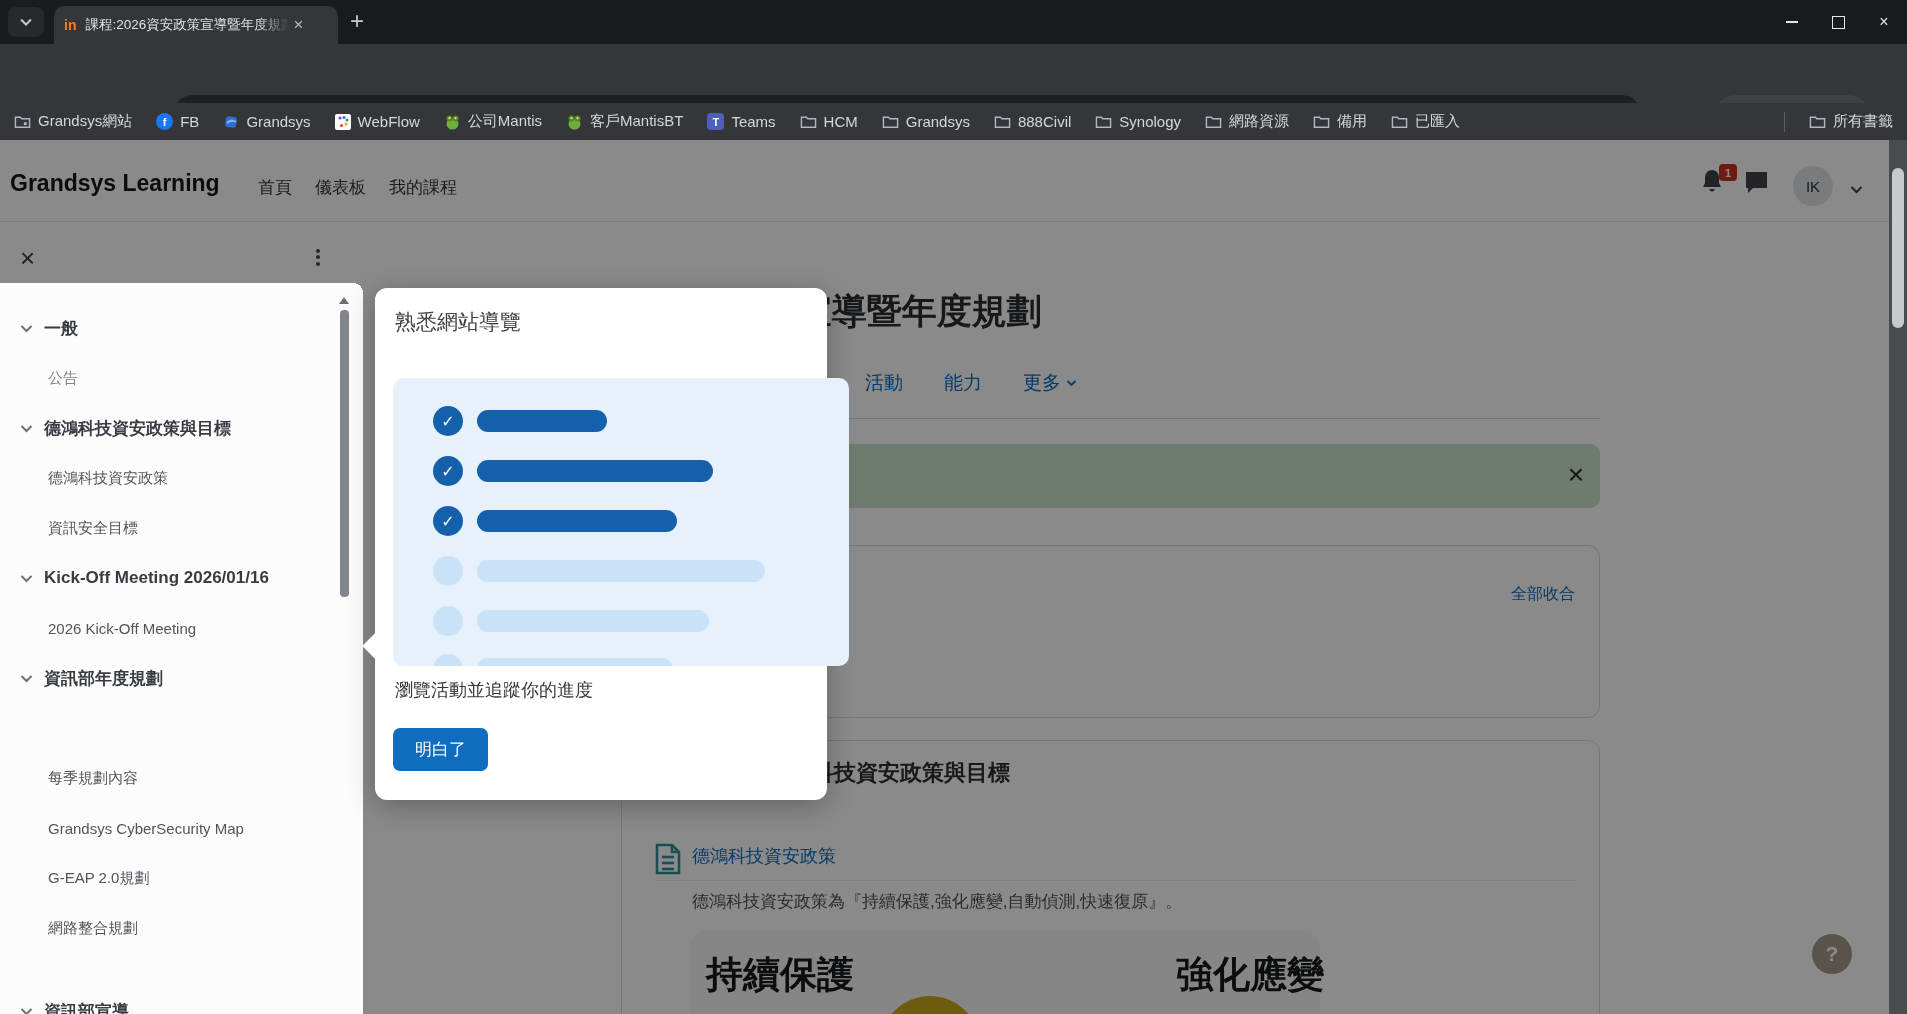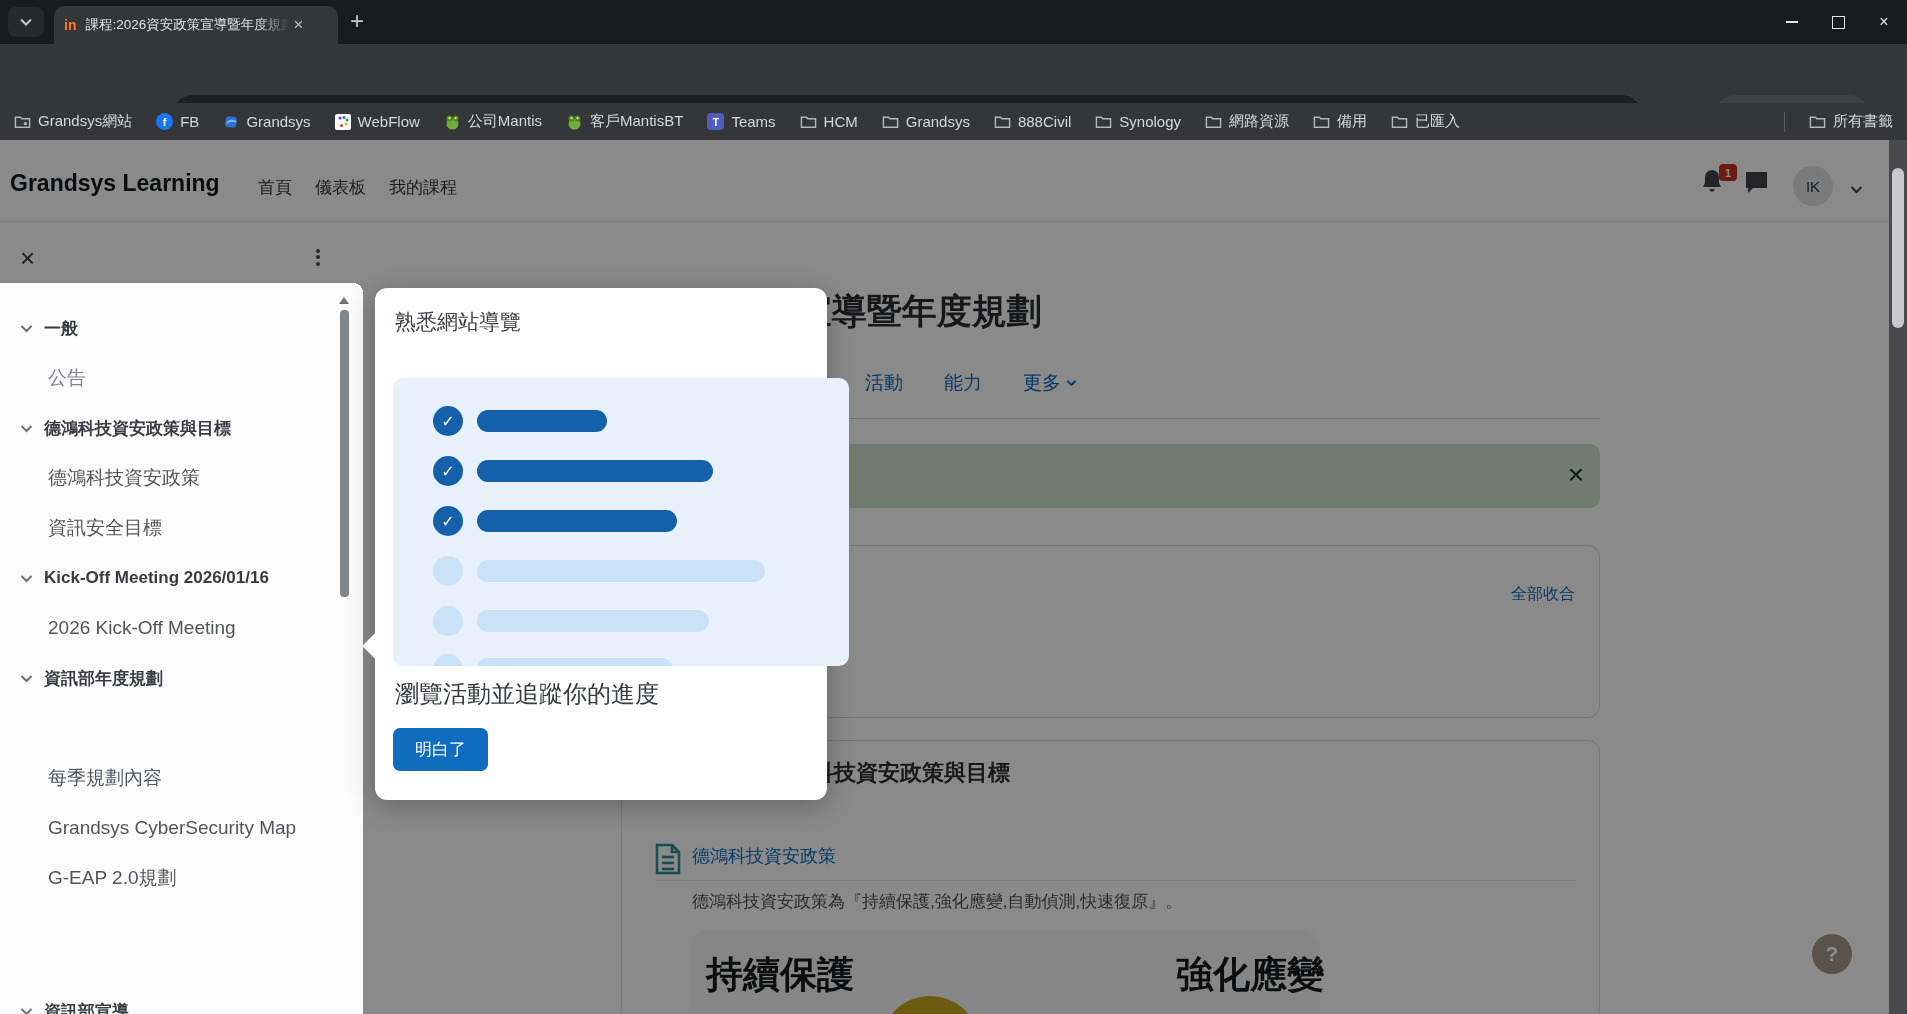--- a/index.html
+++ b/index.html
@@ -53,21 +53,21 @@
           display:flex;align-items:center;justify-content:center;font-size:15px;color:#2f3338;}
   .avchev{left:1850px;top:180px;color:#3f4449;}
   
   .drawerhead-x{left:20px;top:248px;font-size:26px;color:#3a3e43;line-height:20px;}
   .drawerhead-kebab{left:316px;top:246px;}
   .dots2 i{display:block;width:4px;height:4px;border-radius:50%;background:#44484d;margin:2.5px 0;}
   .drawerbody{left:0;top:283px;width:363px;height:731px;background:#fcfcfd;border-top-right-radius:10px;}
   .ditem{position:absolute;left:0;width:363px;height:40px;display:flex;align-items:center;}
   .ditem .chev{position:absolute;left:20px;color:#6b7177;display:flex;}
   .ditem.section span.lbl{position:absolute;left:44px;font-size:17px;font-weight:bold;color:#383c42;white-space:nowrap;}
-  .ditem.child span.lbl{position:absolute;left:48px;font-size:19px;color:#4f565c;white-space:nowrap;}
+  .ditem.child span.lbl{position:absolute;left:48px;font-size:15px;color:#4f565c;white-space:nowrap;}
   .dscroll-arrow{left:339px;top:297px;width:0;height:0;border-left:5px solid transparent;
                  border-right:5px solid transparent;border-bottom:7px solid #6d7177;}
   .dscroll-thumb{left:340px;top:310px;width:9px;height:287px;background:#80868c;border-radius:4px;}
   
   .h1{left:579px;top:288px;font-size:35px;font-weight:bold;color:#2a2d31;white-space:nowrap;}
   .ctab{top:370px;font-size:19px;color:#0f6cbf;white-space:nowrap;display:flex;align-items:center;gap:5px;text-align:center;}
   .tabline{left:621px;top:418px;width:979px;height:1px;background:#d8dbde;}
   .alert{left:621px;top:444px;width:979px;height:64px;background:#cfe3cf;border-radius:10px;}
   .alertx{position:absolute;right:16px;top:16px;font-size:28px;color:#23272b;line-height:30px;}
   .card{background:#fff;border:1px solid #d9dce0;border-radius:12px;box-sizing:border-box;}
@@ -94,21 +94,21 @@
   .pcard{position:absolute;left:18px;top:90px;width:456px;height:288px;background:#e7f1fc;
          border-radius:10px;overflow:hidden;}
   .skelrow{position:absolute;left:0;width:456px;}
   .skelcircle{position:absolute;left:40px;width:30px;height:30px;border-radius:50%;
               display:flex;align-items:center;justify-content:center;color:#fff;font-size:16px;font-weight:bold;}
   .done .skelcircle{background:#1460aa;}
   .todo .skelcircle{background:#c9e2f8;}
   .skelbar{position:absolute;left:84px;height:22px;border-radius:11px;}
   .done .skelbar{background:#1460aa;}
   .todo .skelbar{background:#c9e2f8;}
-  .pstep{position:absolute;left:20px;top:390px;font-size:24px;color:#343a40;}
+  .pstep{position:absolute;left:20px;top:390px;font-size:18px;color:#343a40;}
   .pbtn{position:absolute;left:18px;top:440px;background:#0f6cbf;color:#fff;font-size:17px;
         padding:10px 22px;border-radius:7px;border:none;}
 </style>
 </head>
 <body>
 
 <div class="abs tabstrip">
   <div class="abs tabsearch">
     <svg width="12" height="8" viewBox="0 0 12 8">
         <polyline points="1,1.5 6,6.5 11,1.5" fill="none" stroke="#c8cacd" stroke-width="2"></polyline>
@@ -362,20 +362,23 @@
   </div>
   <div class="ditem child" style="top:475px;">
     <span class="lbl">每季規劃內容</span>
   </div>
   <div class="ditem child" style="top:525px;padding-left:33px;">
     <span class="lbl">Grandsys CyberSecurity Map</span>
   </div>
   <div class="ditem child" style="top:575px;">
     <span class="lbl">G-EAP 2.0規劃</span>
   </div>
+  <div class="ditem child" style="top:625px;">
+    <span class="lbl">網路整合規劃</span>
+  </div>
   <div class="ditem section" style="top:708px;">
     <span class="chev">
         <svg width="13" height="9" viewBox="0 0 13 9">
           <polyline points="1.5,2 6.5,7 11.5,2" fill="none" stroke="#6b7177" stroke-width="2"></polyline>
         </svg>
       </span>
     <span class="lbl">資訊部宣導</span>
   </div>
 </div>
 <div class="abs dscroll-arrow"></div>

